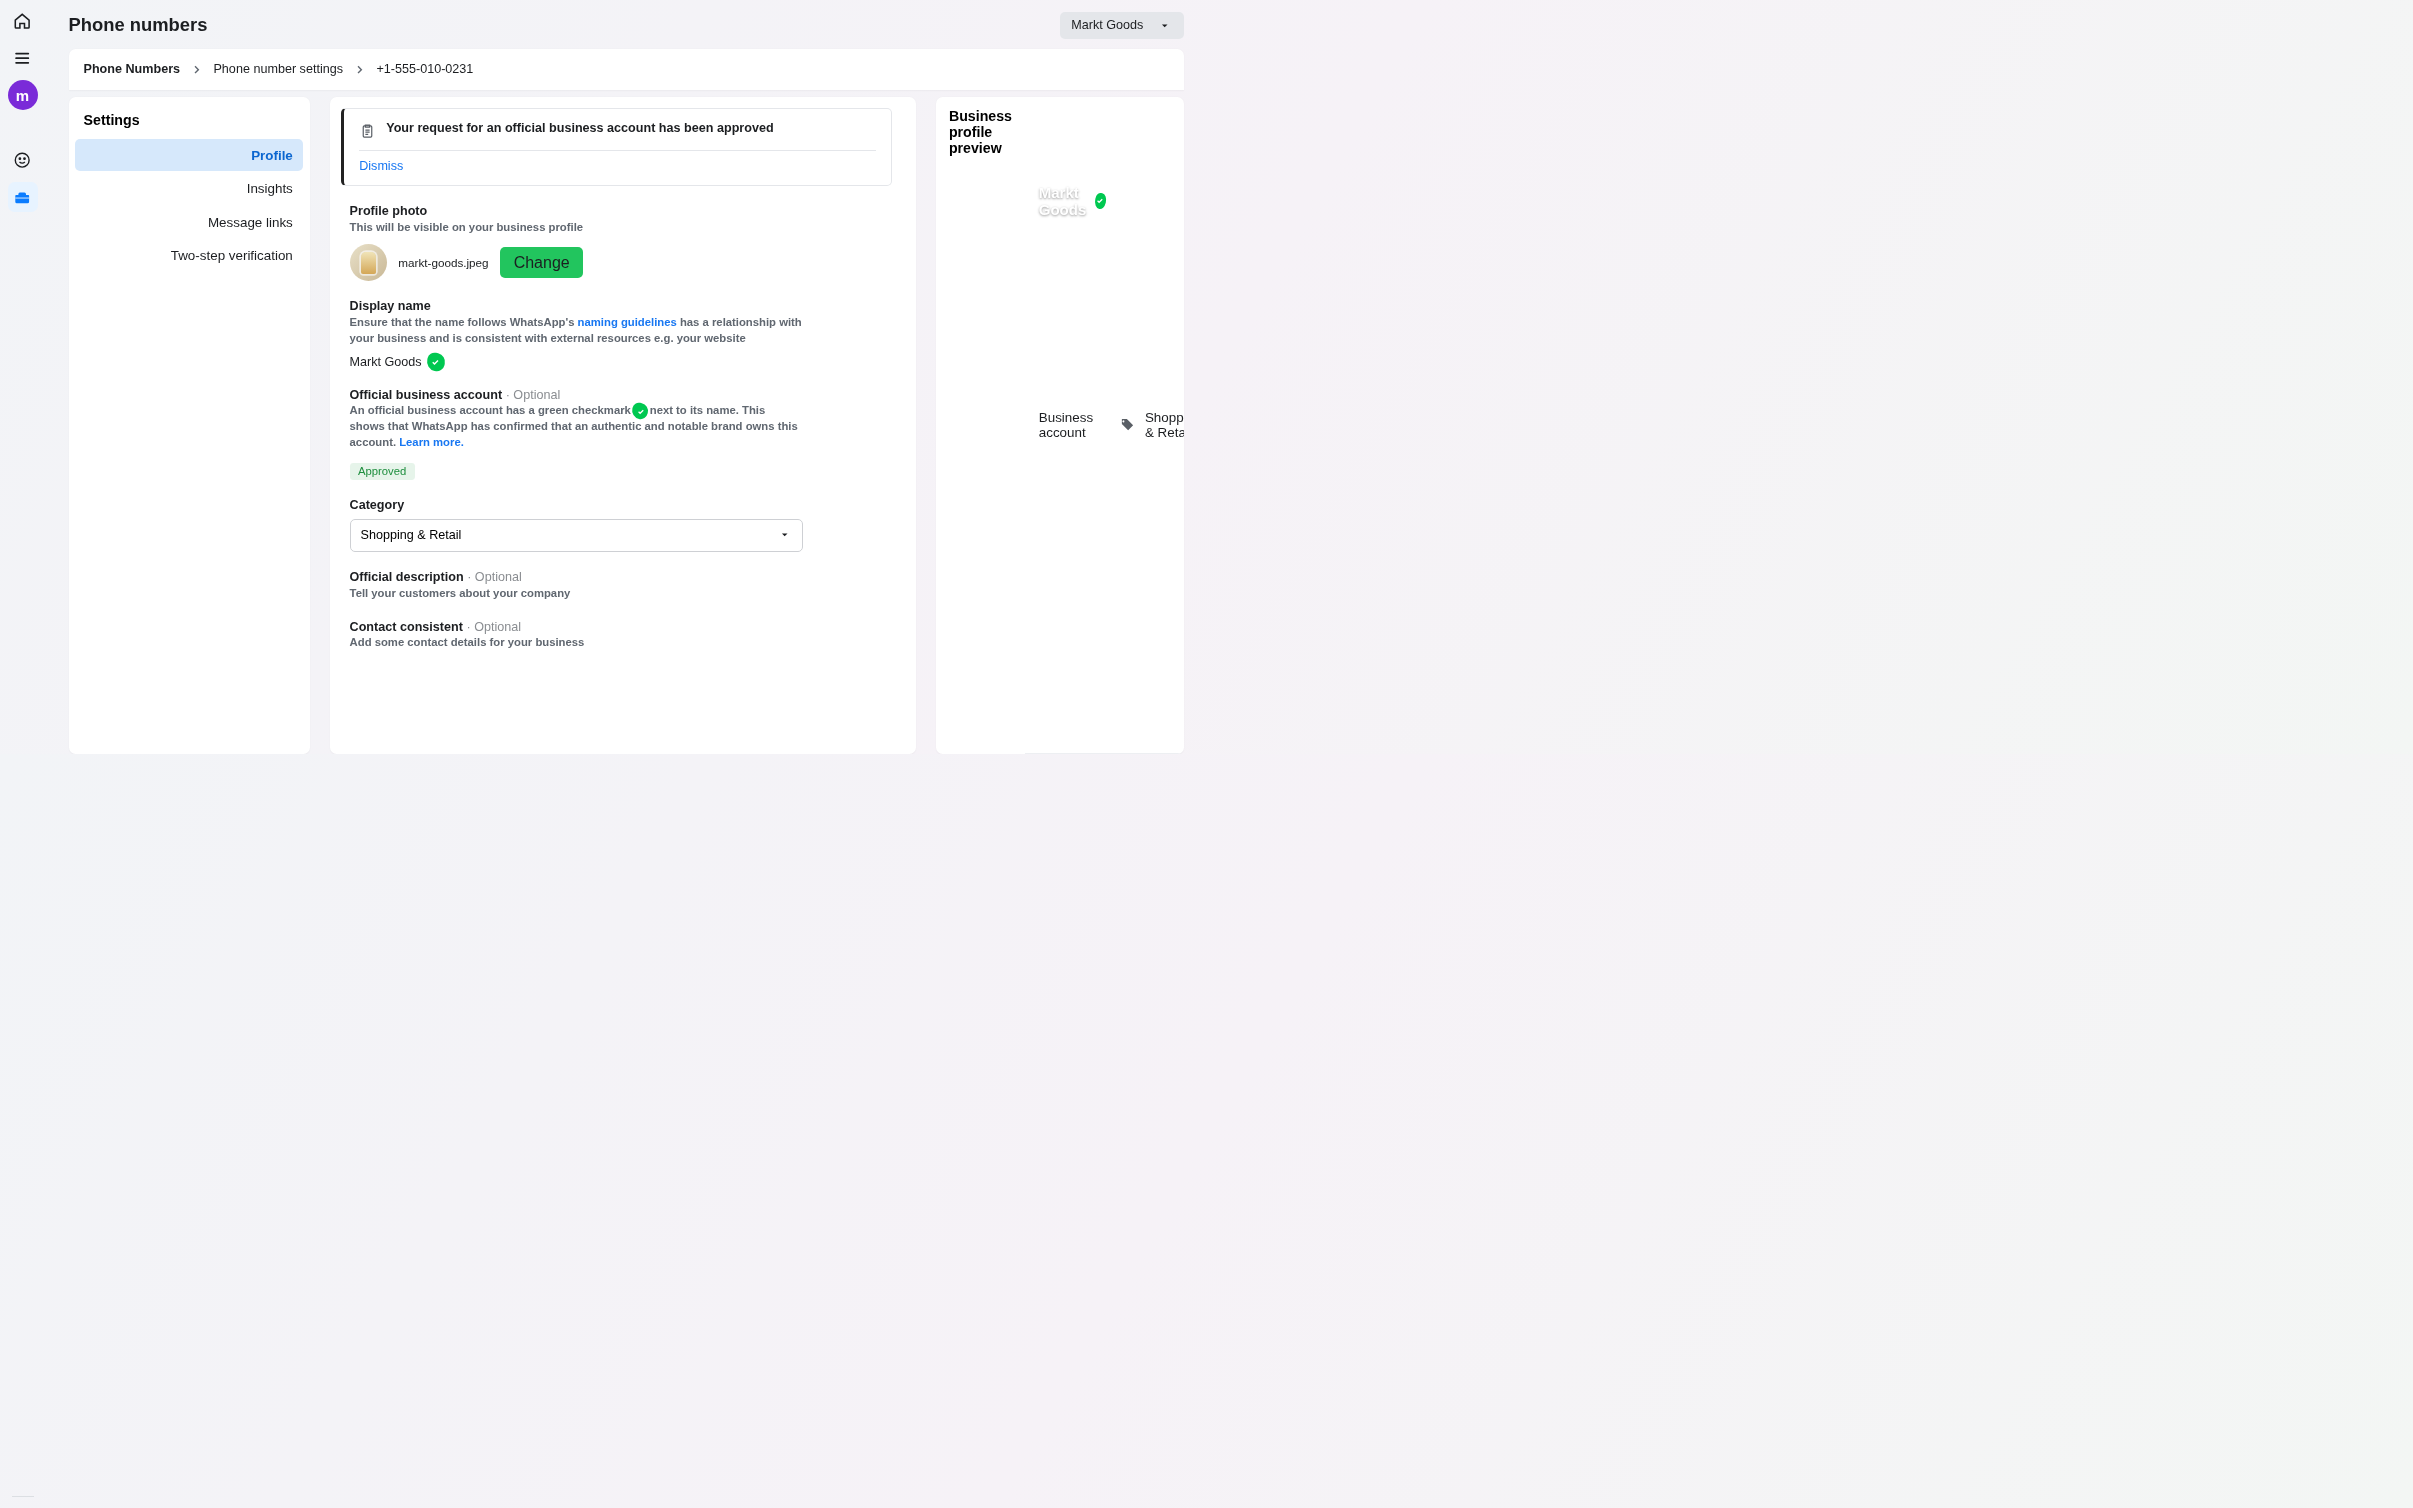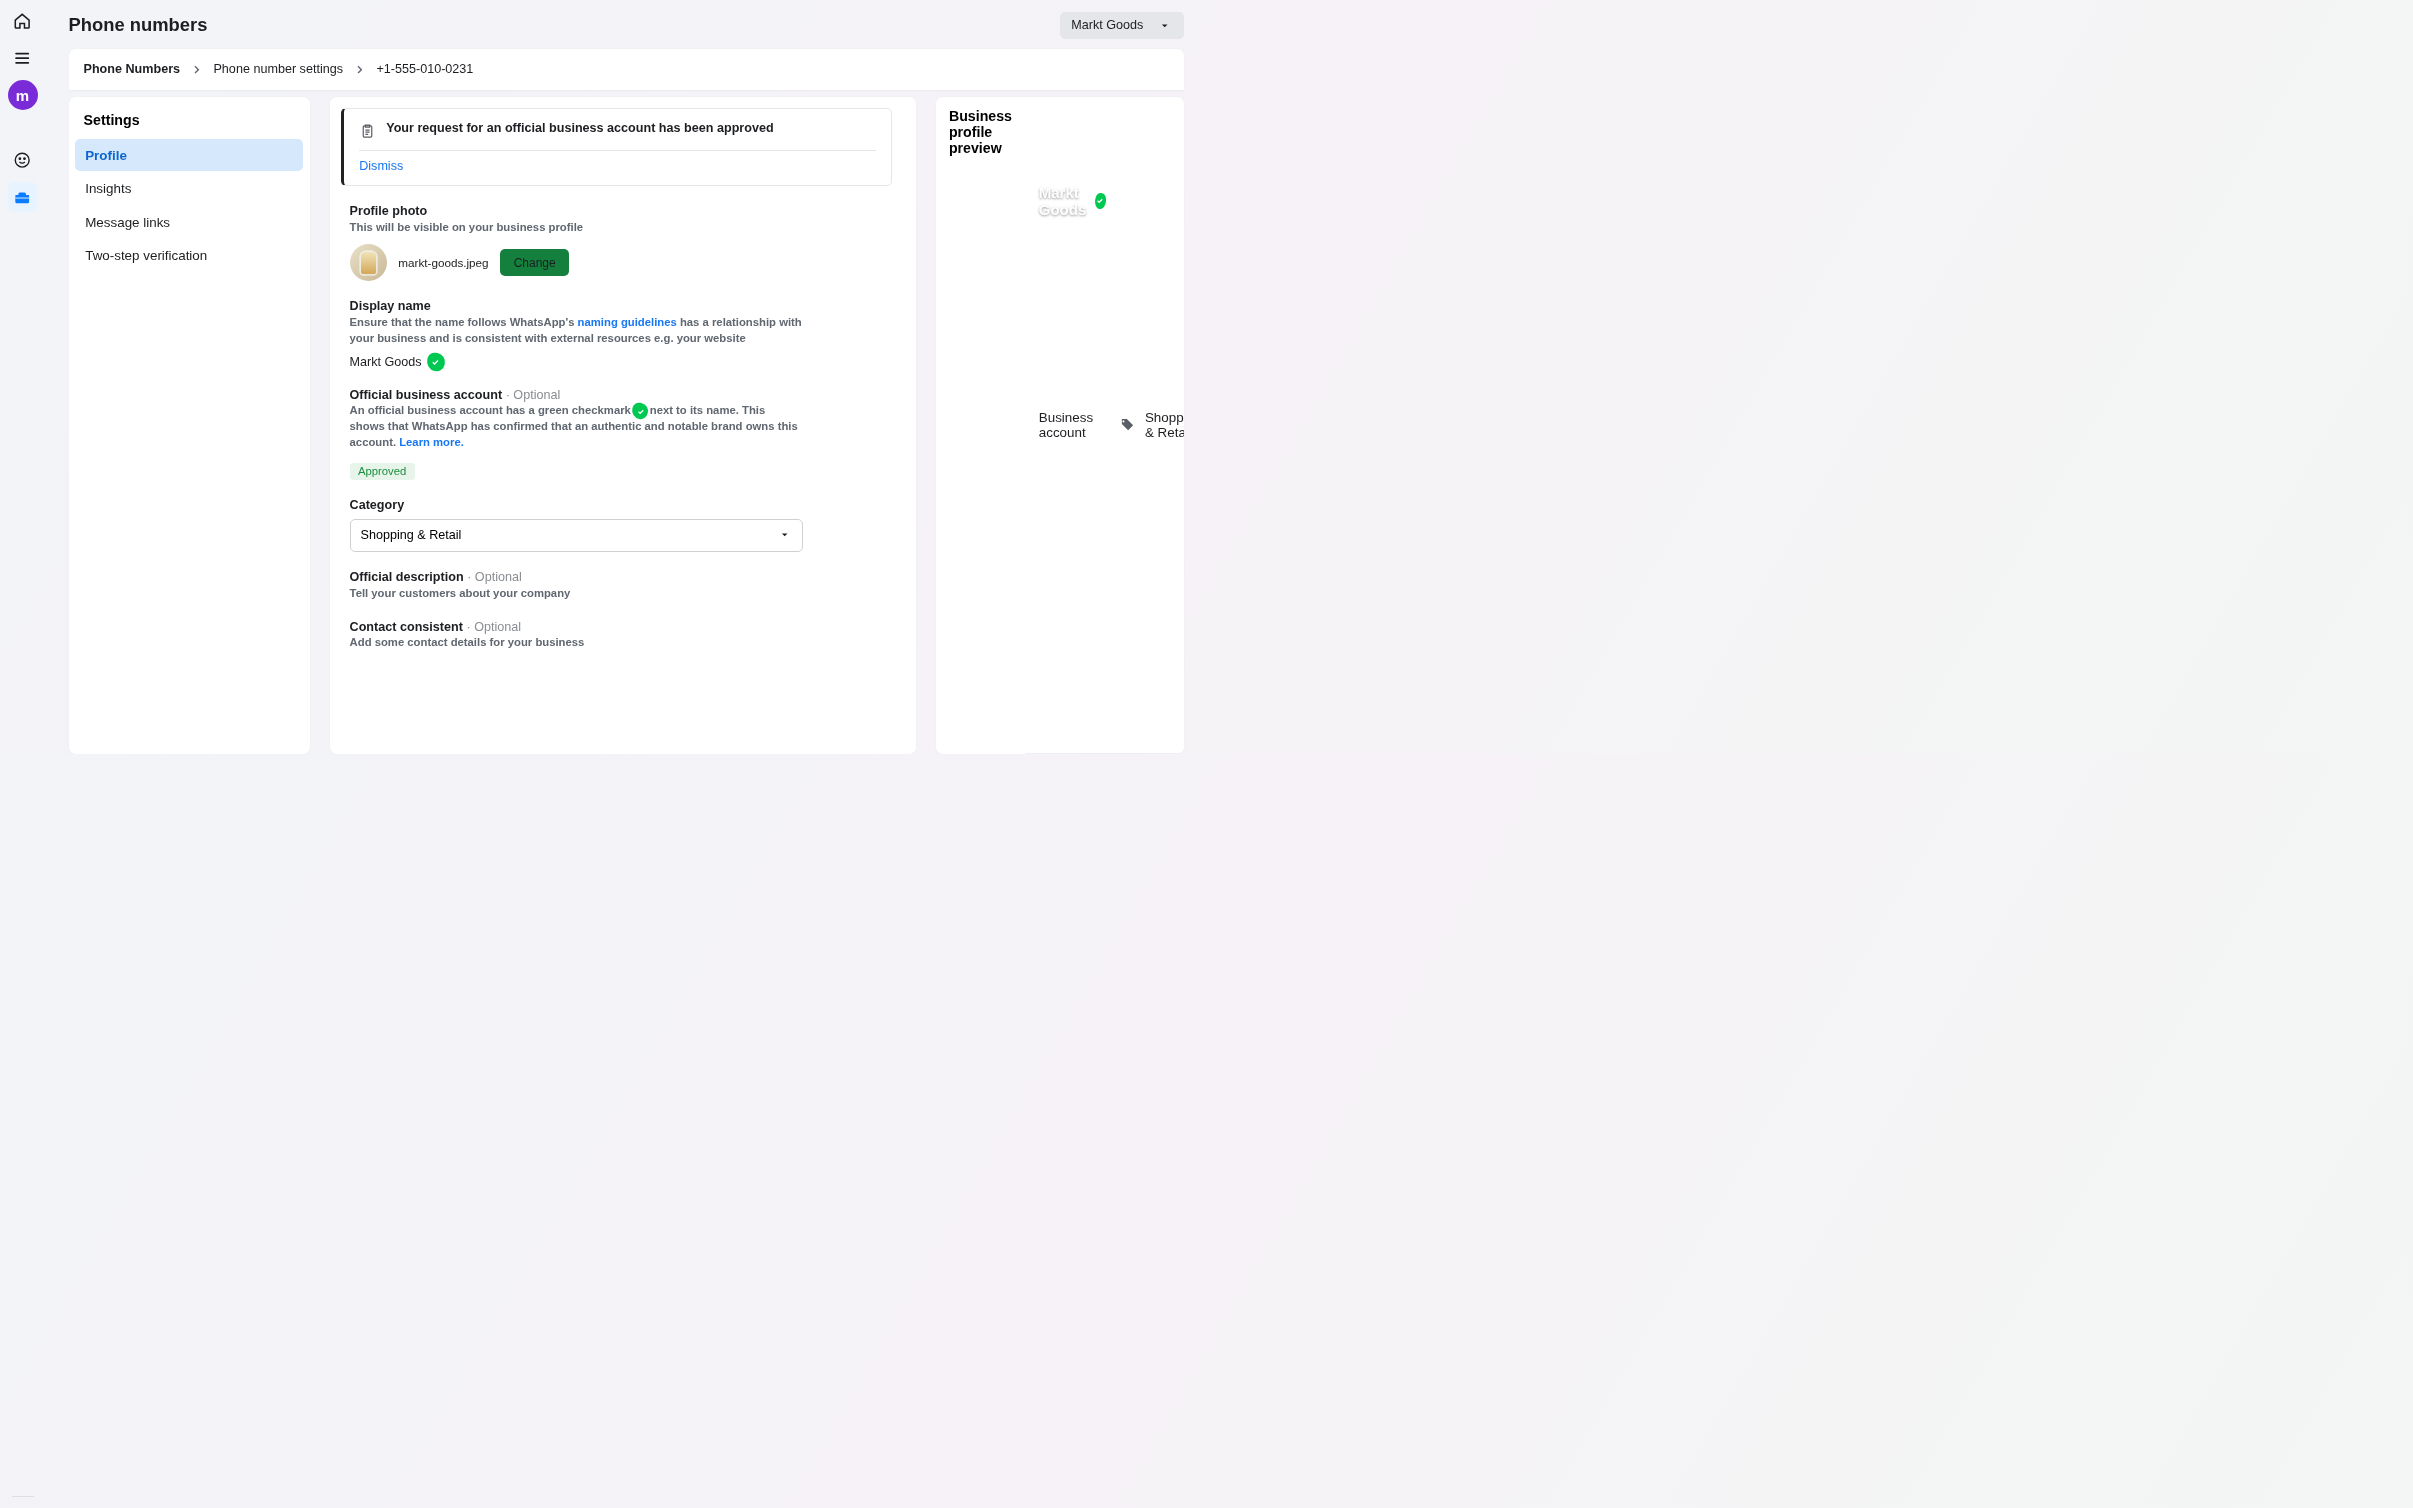--- a/index.html
+++ b/index.html
@@ -21,42 +21,42 @@
 .breadcrumb-item { color: #1c1e21; }
 .breadcrumb-item.current { color: #1c1e21; }
 .breadcrumb-item.link { cursor: pointer; }
 .breadcrumb-item.first { font-weight: 600; }
 .chev { color: #606770; display: inline-flex; }
 
 .cols { display: flex; gap: 20px; margin-top: 6.7px; flex: 1; min-height: 0; }
 
 .settings-col { width: 241px; background: #fff; border-radius: 6.7px; padding: 11.7px 6.7px; box-shadow: 0 0.8px 1.7px rgba(0,0,0,0.04); }
 .settings-title { font-size: 14.2px; font-weight: 700; padding: 3.4px 8.4px 11.7px 8.4px; }
-.settings-item { padding: 8.4px 10px; border-radius: 5px; font-size: 13.4px; color: #1c1e21; cursor: pointer; margin-bottom: 1.7px; }
+.settings-item { padding: 8.4px 10px; border-radius: 5px; font-size: 13.4px; color: #1c1e21; cursor: pointer; margin-bottom: 1.7px; text-align: right; }
 .settings-item.active { background: #d6e8fb; color: #0b66d0; font-weight: 700; }
 
 .main-col { flex: 1; background: #fff; border-radius: 6.7px; padding: 11.7px 23.5px 11.7px 11.7px; box-shadow: 0 0.8px 1.7px rgba(0,0,0,0.04); overflow-y: auto; }
 .notice { border-left: 3.4px solid #3b4a54; border: 0.8px solid #e4e6ea; border-left: 3.4px solid #222; border-radius: 5px; padding: 11.7px 15px; margin-bottom: 18.4px; }
 .notice-head { display: flex; gap: 10px; align-items: flex-start; }
 .notice-title { font-weight: 600; font-size: 12.6px; color: #1c1e21; margin-bottom: 5px; }
 .notice-body { font-size: 12px; color: #1c1e21; line-height: 1.45; }
 .notice-divider { height: 0.8px; background: #e4e6ea; margin: 10px 0 8.4px 0; }
 .notice-dismiss { color: #1877f2; font-size: 12.6px; cursor: pointer; font-weight: 500; }
 
 .form-section { margin: 0 8.4px 18.4px 8.4px; max-width: 453px; }
 .form-label { font-weight: 600; font-size: 12.6px; color: #1c1e21; margin-bottom: 1.7px; }
 .optional-tag { color: #8a8d91; font-weight: 500; }
 .form-help { font-size: 11.3px; color: #606770; margin-bottom: 8.4px; line-height: 1.4; font-weight: bold; }
 .form-help a { color: #1877f2; text-decoration: none; cursor: pointer; }
 
 .photo-row { display: flex; align-items: center; gap: 11.7px; }
 .avatar-circ { width: 37px; height: 37px; border-radius: 50%; background: linear-gradient(135deg, #e8e0c8, #c9b896); display: flex; align-items: center; justify-content: center; overflow: hidden; }
 .avatar-circ::after { content: ""; width: 15px; height: 22px; background: linear-gradient(#f0e4b8, #d4a757); border-radius: 5px 5px 2.5px 2.5px; box-shadow: 0 0 0 1.7px rgba(255,255,255,0.6); }
 .filename { font-size: 11.7px; color: #1c1e21; }
-.change-btn { background: #15803d; border: none; padding: 6.7px 13.4px; border-radius: 5px; font-size: 12px; cursor: pointer; color: #1c1e21; }
+.change-btn { background: #22c55e; border: none; padding: 6.7px 13.4px; border-radius: 5px; font-size: 16px; cursor: pointer; color: #1c1e21; }
 
 .display-name-row { display: flex; align-items: center; gap: 6.7px; font-size: 12.6px; color: #1c1e21; margin-top: 5px; }
 .badge-check { width: 14.2px; height: 14.2px; background: #00c851; border-radius: 50%; display: inline-flex; align-items: center; justify-content: center; position: relative; }
 .badge-check::before { content: ""; position: absolute; inset: -1.7px; background: #00c851; border-radius: 40% 50% 45% 55%; transform: rotate(13deg); }
 .badge-check svg { position: relative; z-index: 1; }
 
 .status-pill { display: inline-block; background: #e6f4ea; color: #1e8e3e; font-size: 11.3px; padding: 2.5px 8.4px; border-radius: 3.4px; margin-top: 3.4px; }
 
 .select-box { border: 0.8px solid #ced0d4; border-radius: 5px; padding: 8.4px 10px; font-size: 12.6px; display: flex; justify-content: space-between; align-items: center; cursor: pointer; background: #fff; }
 .textarea-box { border: 0.8px solid #ced0d4; border-radius: 5px; min-height: 57px; padding: 6.7px 8.4px; position: relative; background: #fff; }

